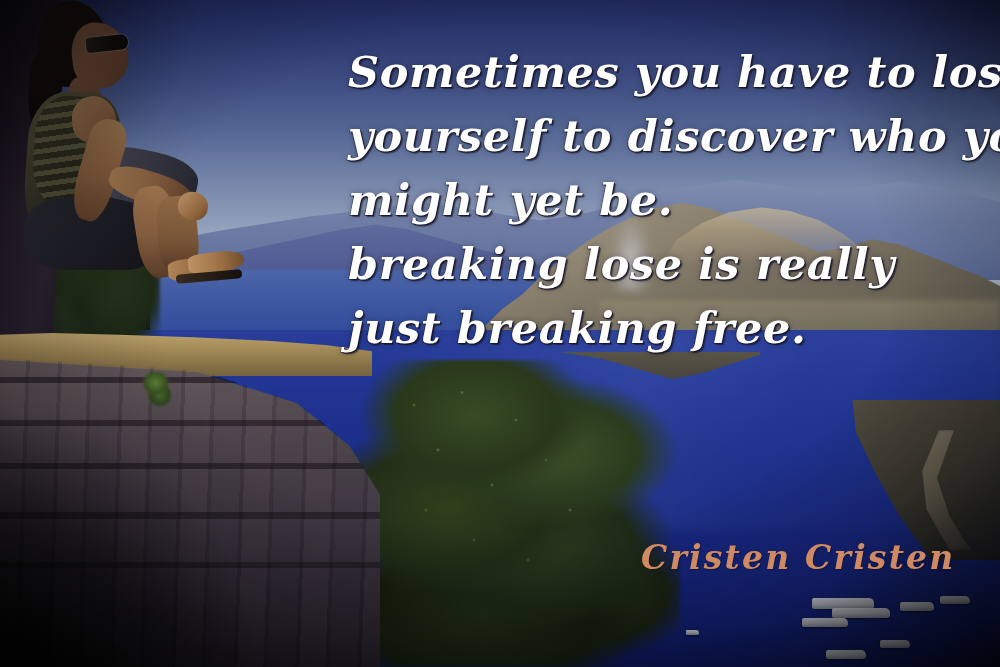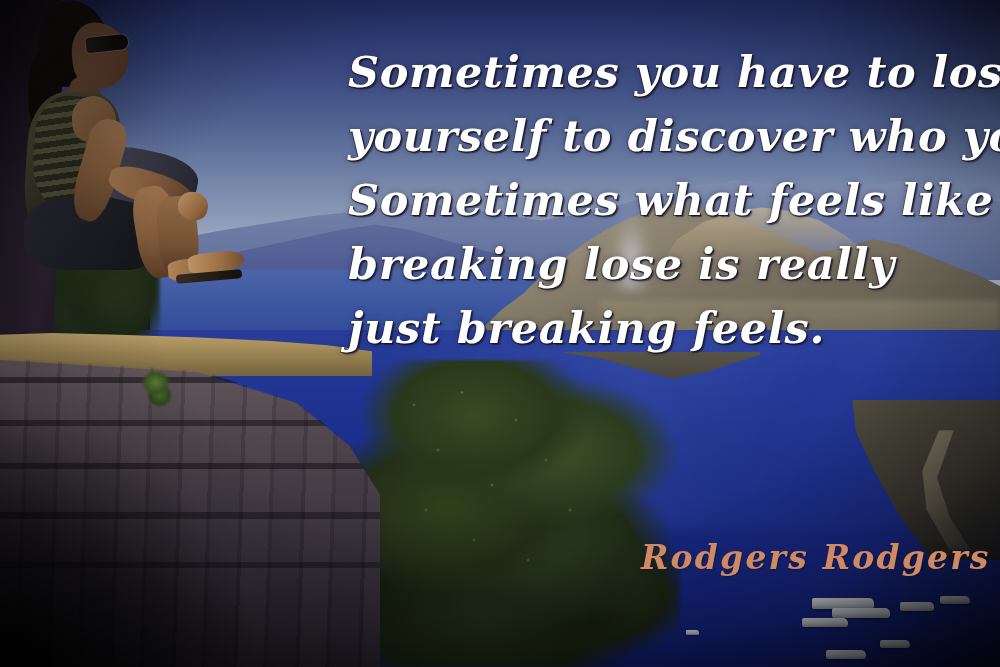--- a/index.html
+++ b/index.html
@@ -506,20 +506,20 @@
     <div class="w" id="w-sandal"></div>
   </div>
 
   <div class="layer" id="grade"></div>
   <div class="layer" id="vignette"></div>
   <div class="layer" id="corner-dark"></div>
 
   <div id="quote-block">
     <div class="quote-line">Sometimes you have to lose</div>
     <div class="quote-line">yourself to discover who you</div>
-    <div class="quote-line">Sometimes what feels like</div>
+    <div class="quote-line">might yet be.</div>
     <div class="quote-line">breaking lose is really</div>
-    <div class="quote-line">just breaking feels.</div>
+    <div class="quote-line">just breaking free.</div>
   </div>
 
-  <div id="attribution">Rodgers Rodgers</div>
+  <div id="attribution">Cristen Cristen</div>
 
 </div>
 
 </body></html>

